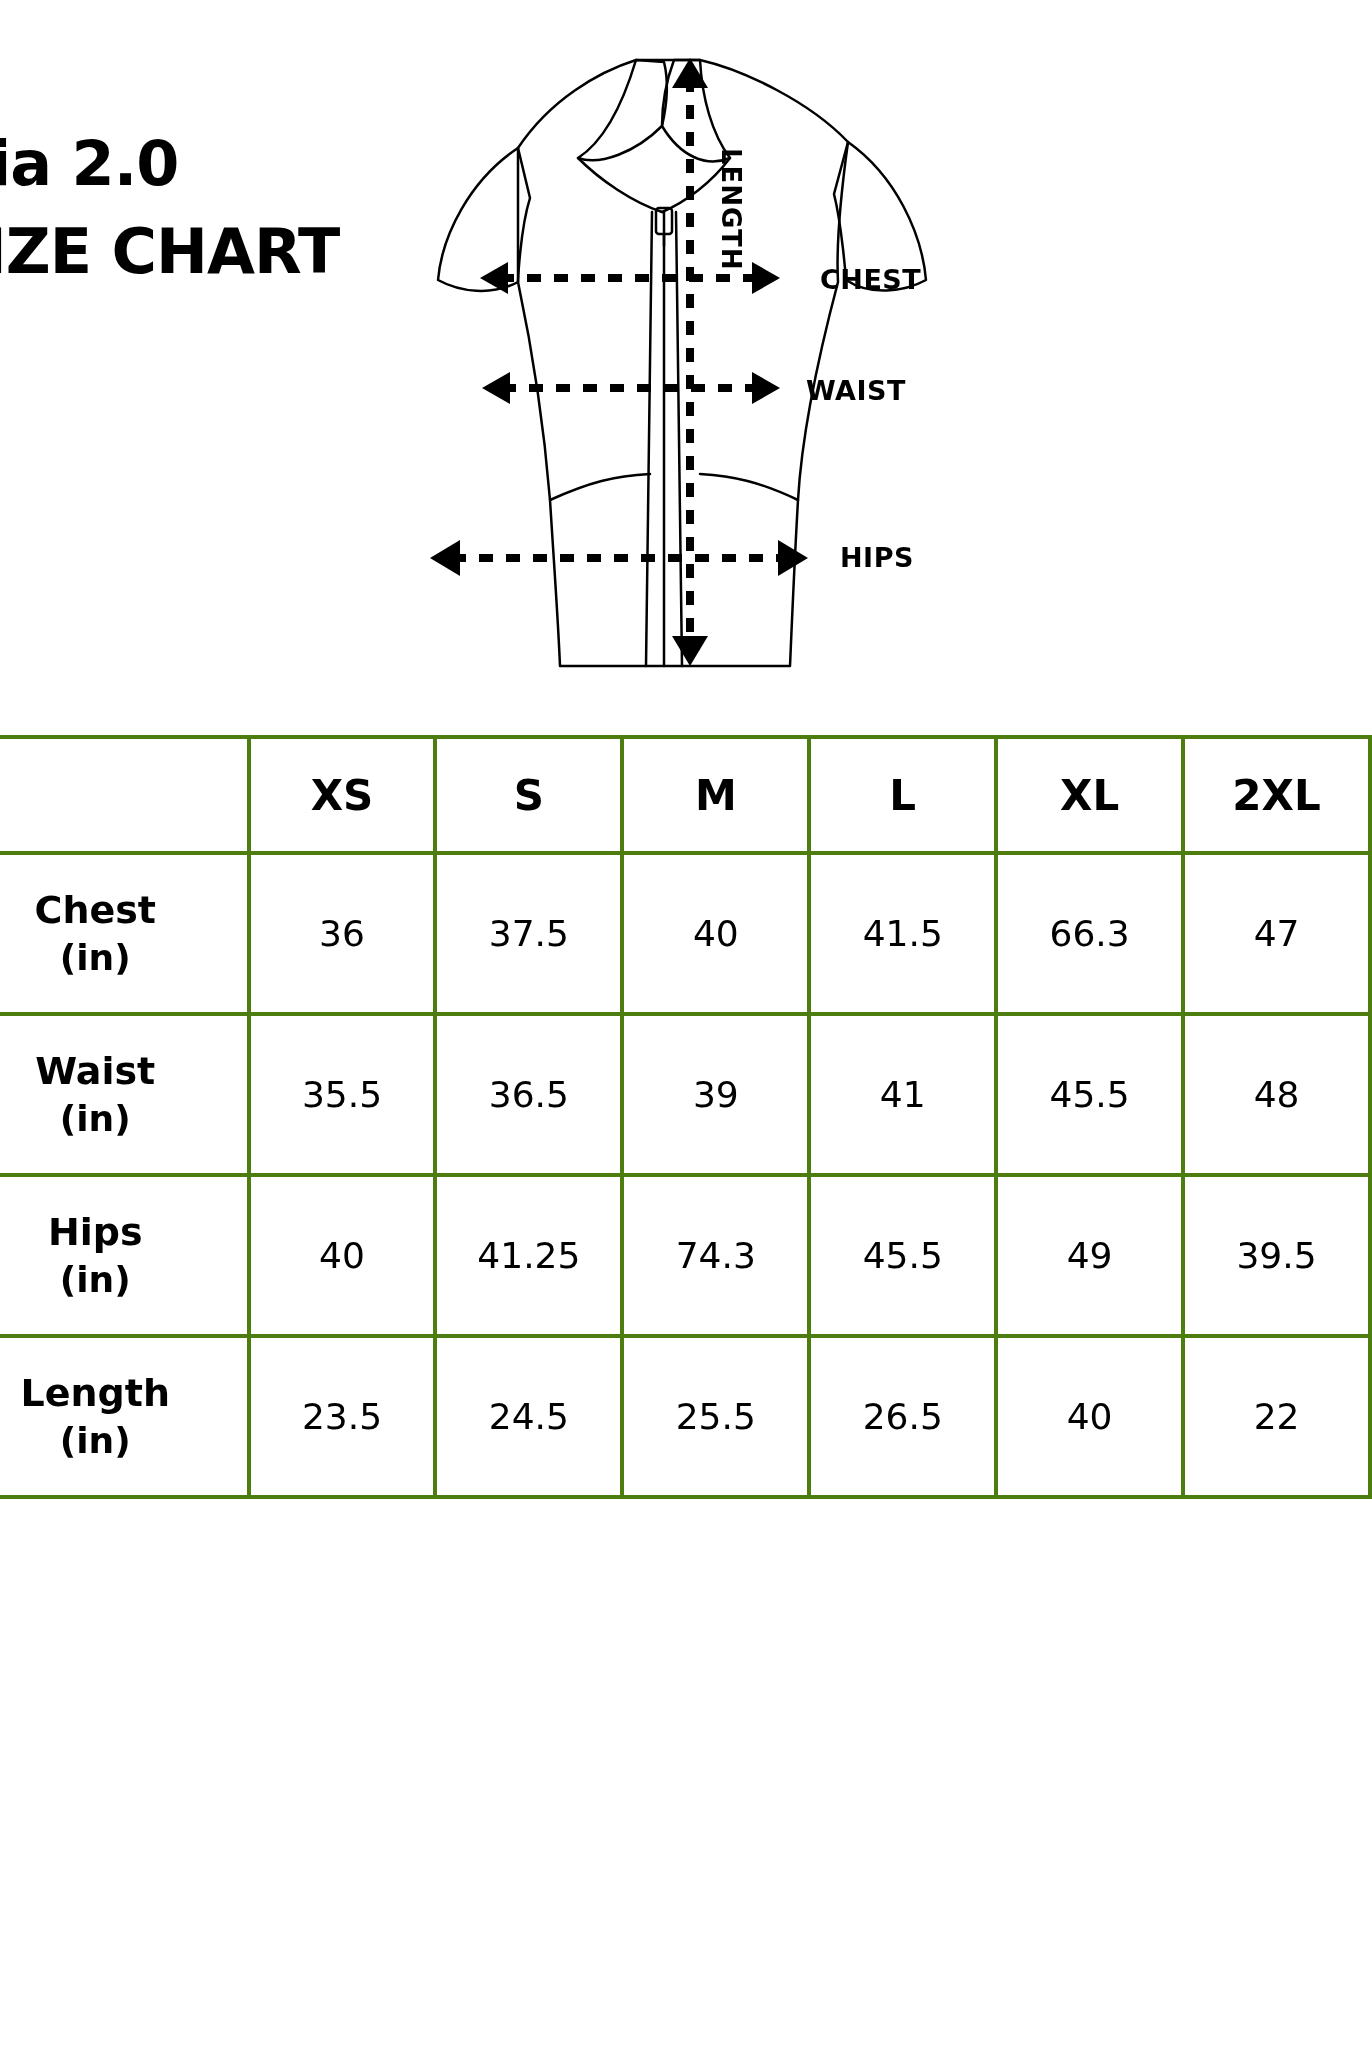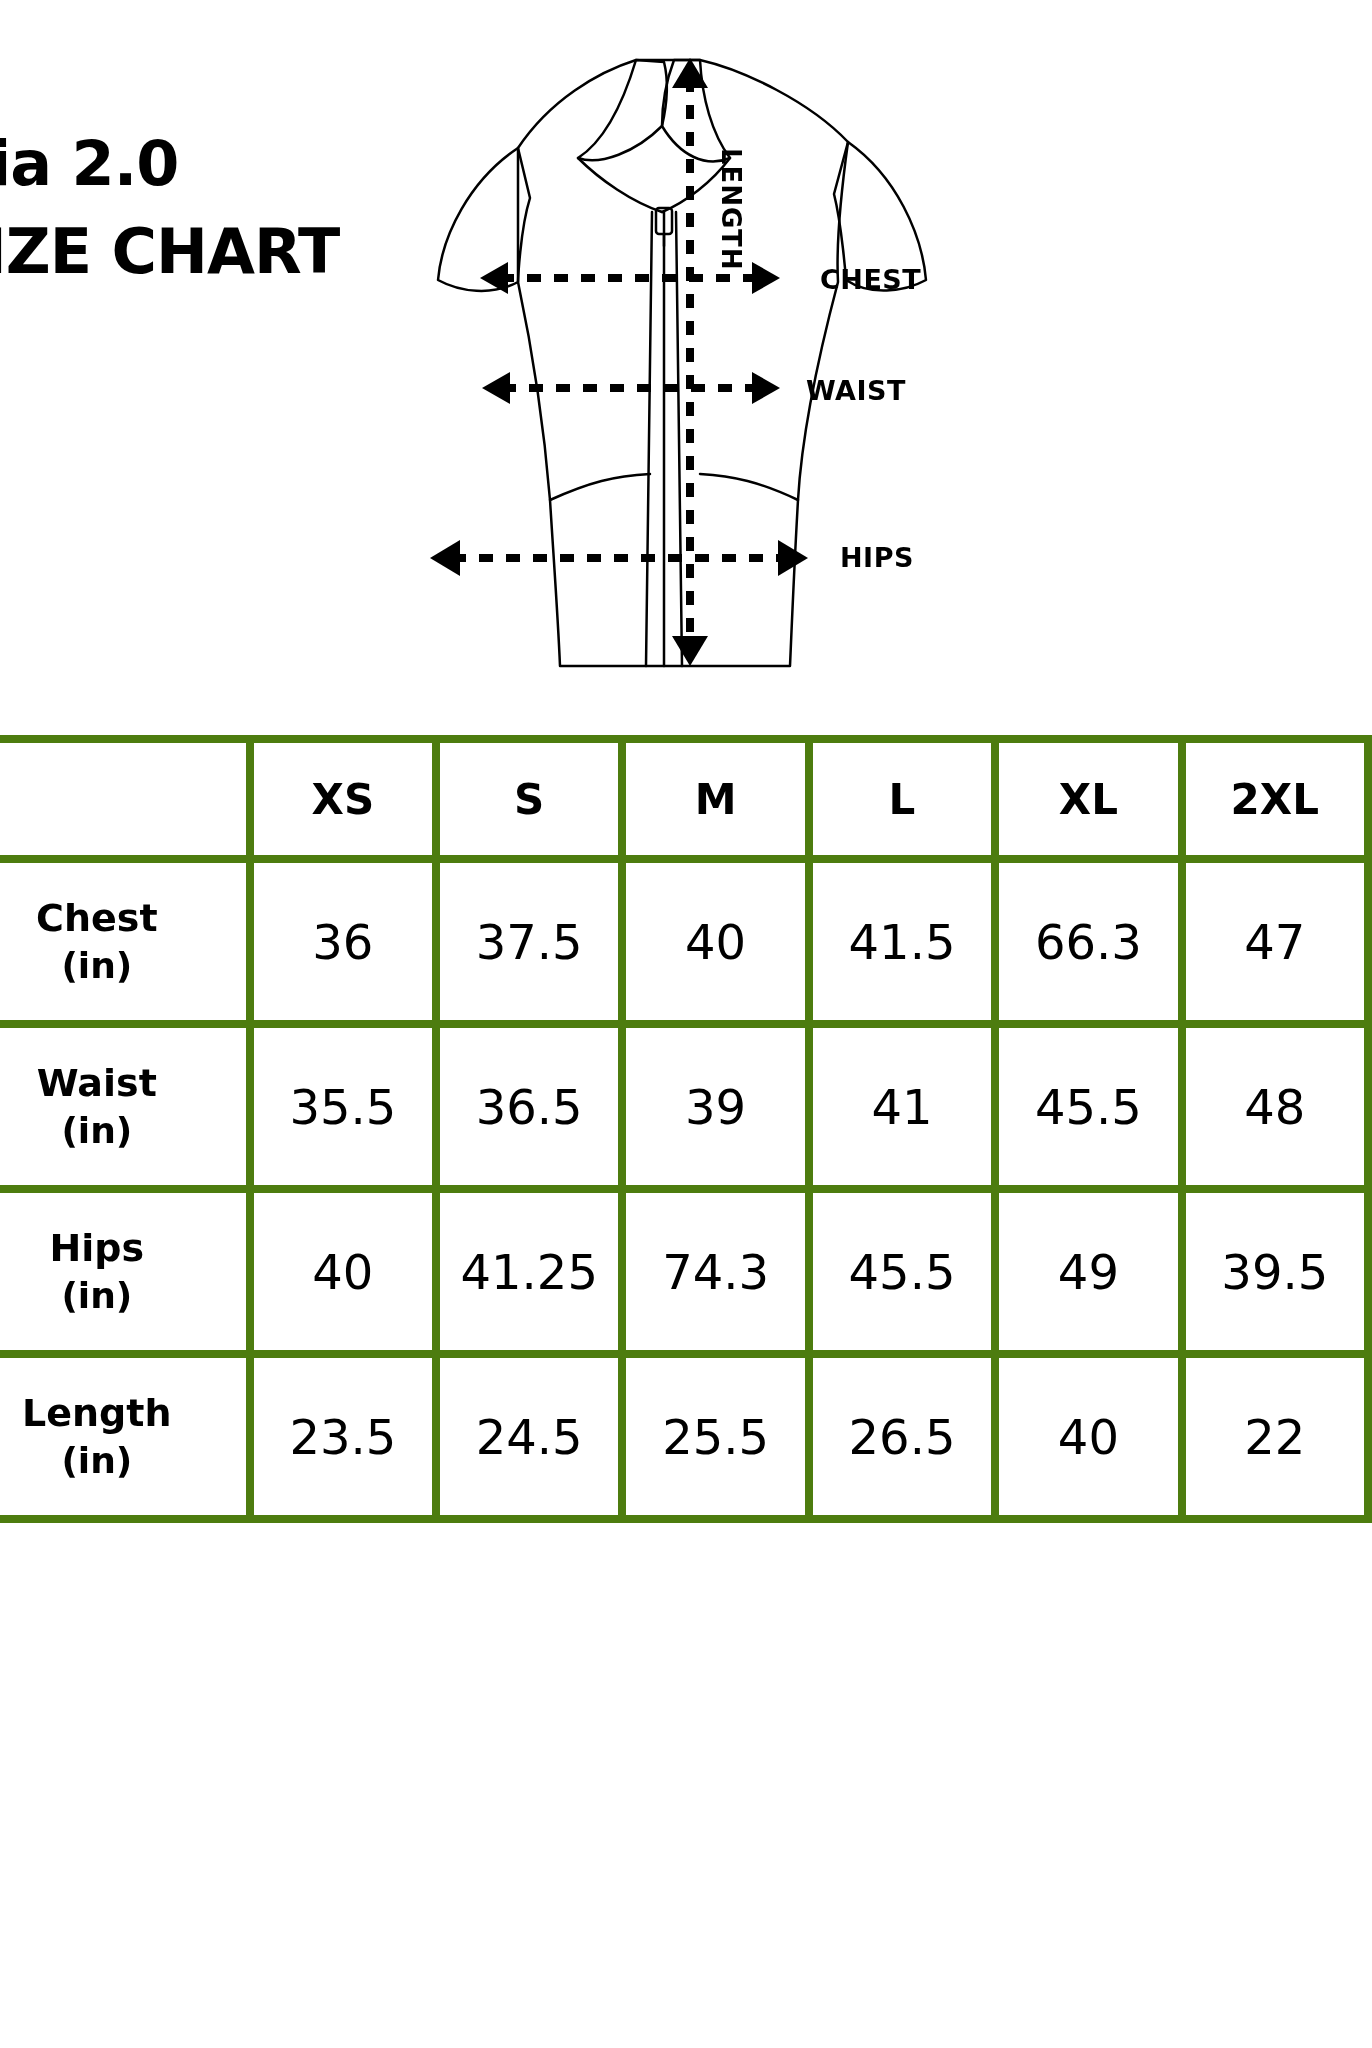--- a/index.html
+++ b/index.html
@@ -59,21 +59,21 @@
     top: 735px;
     width: 1452px;
   }
   table.size-chart {
     border-collapse: collapse;
     table-layout: fixed;
     width: 1452px;
   }
   table.size-chart td,
   table.size-chart th {
-    border: 8px solid #4d7c0f;
+    border: 4px solid #4d7c0f;
     text-align: center;
     vertical-align: middle;
     font-family: "DejaVu Sans", sans-serif;
   }
   table.size-chart col.label-col { width: 290px; }
   table.size-chart col.size-col  { width: 166px; }
 
   th.corner { border-top: none; border-left: none; }
   thead th.size-head {
     height: 110px;
@@ -88,21 +88,21 @@
     padding-right: 10px;
     text-align: left;
     padding-left: 30px;
   }
   td.row-label .unit {
     display: block;
     font-weight: bold;
     font-size: 36px;
   }
   td.val {
-    font-size: 48px;
+    font-size: 36px;
     font-weight: normal;
   }
 </style>
 </head>
 <body>
 
 <div class="title-block">
   <div class="title-line">Gia 2.0</div>
   <div class="title-line">SIZE CHART</div>
 </div>

